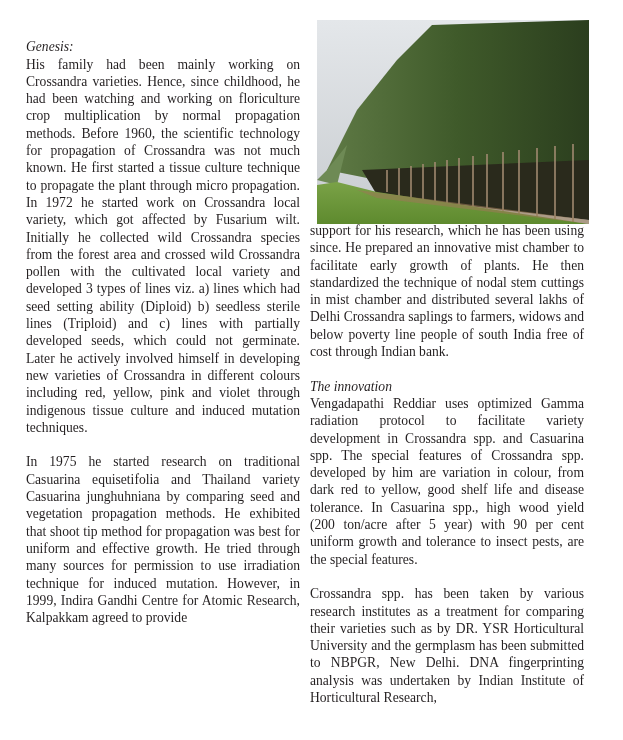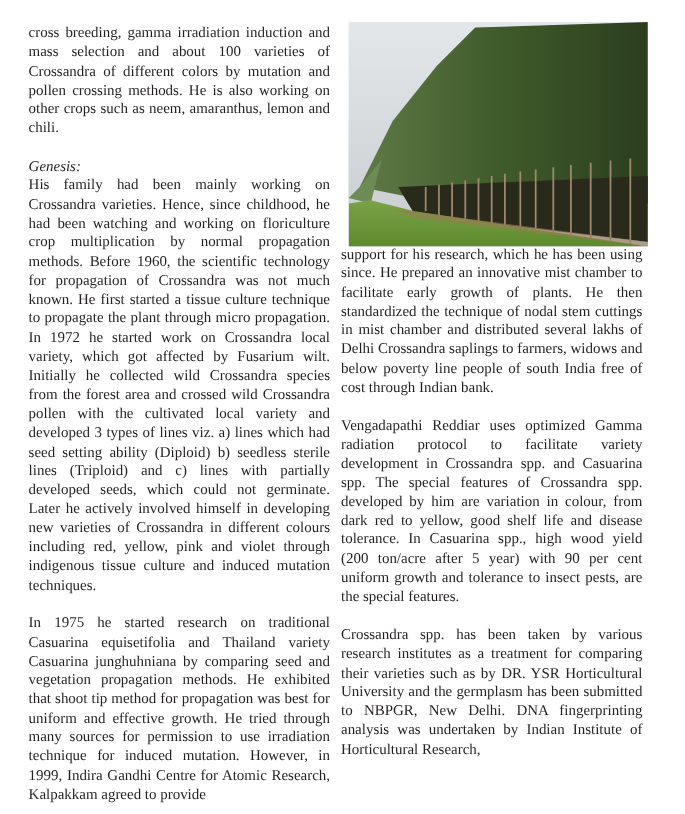--- a/index.html
+++ b/index.html
@@ -23,21 +23,20 @@
     overflow: hidden;
     background: linear-gradient(180deg, #d9dde2 0%, #c9ced4 40%, #b7bdb9 60%, #9aa48e 100%);
   }
   .photo svg { display: block; }
   .bottom-cut { position: absolute; left: 26px; top: 733px; font-family: "Liberation Serif", serif; font-size: 13.6px; color: #231f20; line-height: 10px; height: 7px; overflow: hidden; }
 </style>
 </head>
 <body>
 
 <div class="col col-left">
-  <p>cross breeding, gamma irradiation induction and mass selection and about 100 varieties of Crossandra of different colors by mutation and pollen crossing methods. He is also working on other crops such as neem, amaranthus, lemon and chili.</p>
   <div class="gap"></div>
   <p class="heading">Genesis:</p>
   <p>His family had been mainly working on Crossandra varieties. Hence, since childhood, he had been watching and working on floriculture crop multiplication by normal propagation methods. Before 1960, the scientific technology for propagation of Crossandra was not much known. He first started a tissue culture technique to propagate the plant through micro propagation. In 1972 he started work on Crossandra local variety, which got affected by Fusarium wilt. Initially he collected wild Crossandra species from the forest area and crossed wild Crossandra pollen with the cultivated local variety and developed 3 types of lines viz. a) lines which had seed setting ability (Diploid) b) seedless sterile lines (Triploid) and c) lines with partially developed seeds, which could not germinate. Later he actively involved himself in developing new varieties of Crossandra in different colours including red, yellow, pink and violet through indigenous tissue culture and induced mutation techniques.</p>
   <div class="gap"></div>
   <p>In 1975 he started research on traditional Casuarina equisetifolia and Thailand variety Casuarina junghuhniana by comparing seed and vegetation propagation methods. He exhibited that shoot tip method for propagation was best for uniform and effective growth. He tried through many sources for permission to use irradiation technique for induced mutation. However, in 1999, Indira Gandhi Centre for Atomic Research, Kalpakkam agreed to provide</p>
 </div>
 
 <div class="bottom-cut">....</div>
 
 <div class="photo">
@@ -82,16 +81,17 @@
     </g>
 
     <polygon points="0,165 20,162 60,172 272,204 0,204" fill="url(#grass)"></polygon>
     <polygon points="40,170 272,200 272,204 60,178" fill="#9a7a55" opacity="0.6"></polygon>
   </svg>
 </div>
 
 <div class="col col-right">
   <p>support for his research, which he has been using since. He prepared an innovative mist chamber to facilitate early growth of plants. He then standardized the technique of nodal stem cuttings in mist chamber and distributed several lakhs of Delhi Crossandra saplings to farmers, widows and below poverty line people of south India free of cost through Indian bank.</p>
   <div class="gap"></div>
+  <p class="heading">The innovation</p>
   <p>Vengadapathi Reddiar uses optimized Gamma radiation protocol to facilitate variety development in Crossandra spp. and Casuarina spp. The special features of Crossandra spp. developed by him are variation in colour, from dark red to yellow, good shelf life and disease tolerance. In Casuarina spp., high wood yield (200 ton/acre after 5 year) with 90 per cent uniform growth and tolerance to insect pests, are the special features.</p>
   <div class="gap"></div>
   <p>Crossandra spp. has been taken by various research institutes as a treatment for comparing their varieties such as by DR. YSR Horticultural University and the germplasm has been submitted to NBPGR, New Delhi. DNA fingerprinting analysis was undertaken by Indian Institute of Horticultural Research,</p>
 </div>
 
 </body></html>

